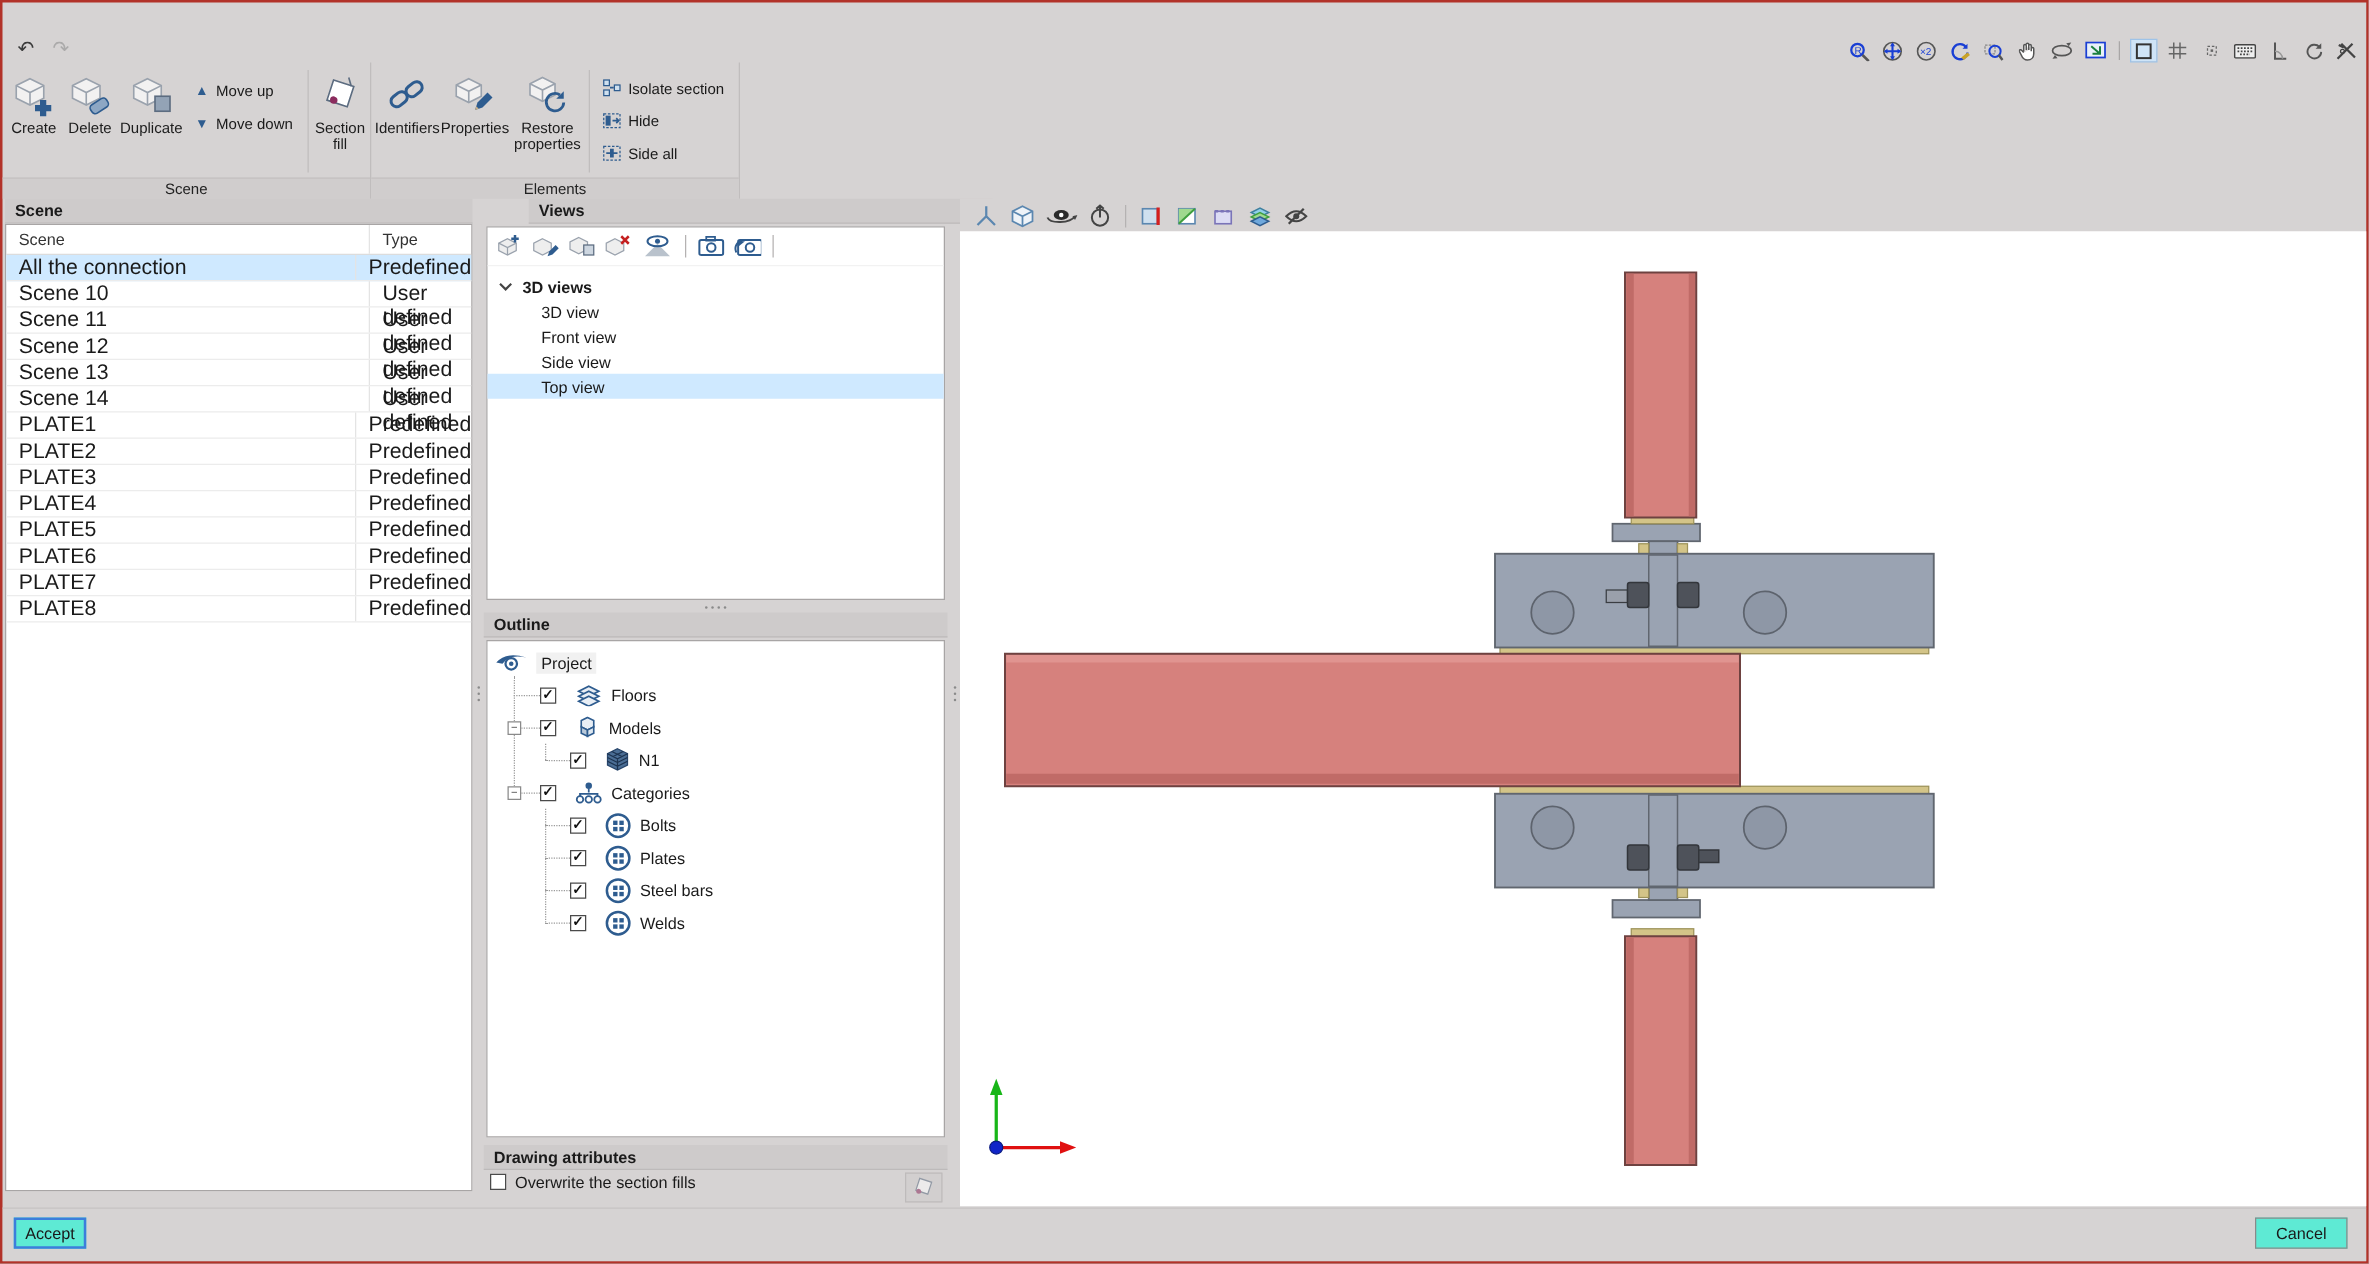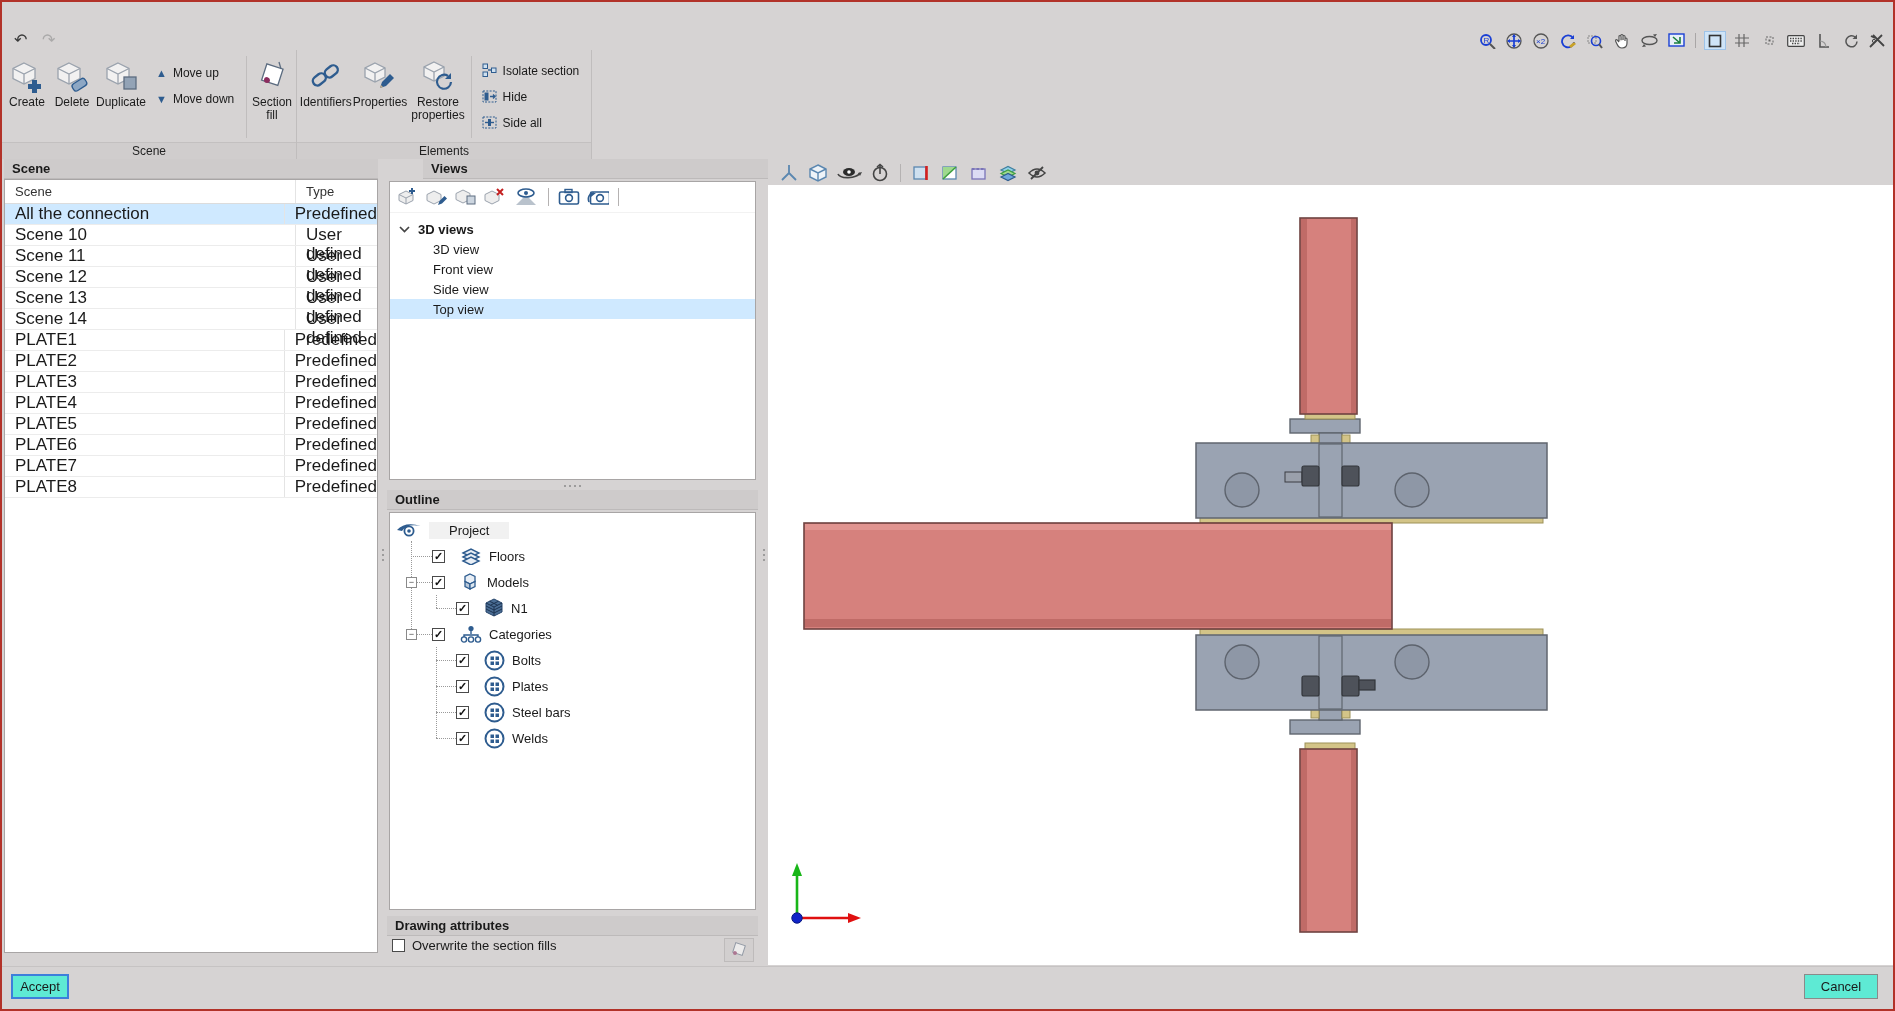--- a/index.html
+++ b/index.html
@@ -489,21 +489,21 @@
 
     <span class="expander" style="left:16px;top:64px;">−</span>
     <span class="expander" style="left:16px;top:116px;">−</span>
 
     <div class="orow" style="left:6px;top:4px;">
       <svg width="26" height="16">
           <path d="M1 8q8-9 24-4-14-3-19 5z" fill="#2e5c8f"></path>
           <circle cx="13" cy="9" r="4.6" fill="none" stroke="#2e5c8f" stroke-width="1.8"></circle>
           <circle cx="13" cy="9" r="1.8" fill="#2e5c8f"></circle>
         </svg>
-      <span class="olabel" style="background:#f1f1f1;padding:1px 20px;">Project</span>
+      <span class="olabel" style="background:#f1f1f1;padding:1px 4px;">Project</span>
     </div>
     <div class="orow" style="left:42px;top:30px;">
       <span class="cb">✓</span>
       <span class="oicon">
           <svg width="22" height="18">
             <g stroke="#2e5c8f" stroke-width="1.4" fill="#e8eef5">
               <path d="M3 6l8-4 8 4-8 4z"></path>
               <path d="M3 10l8-4 8 4-8 4z"></path>
               <path d="M3 14l8-4 8 4-8 4z"></path>
             </g>

